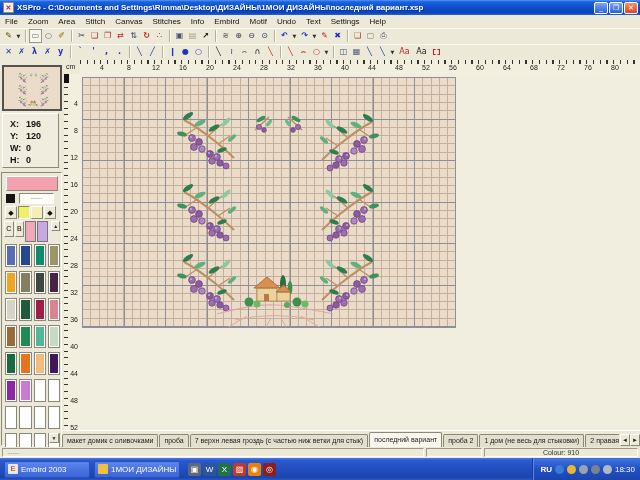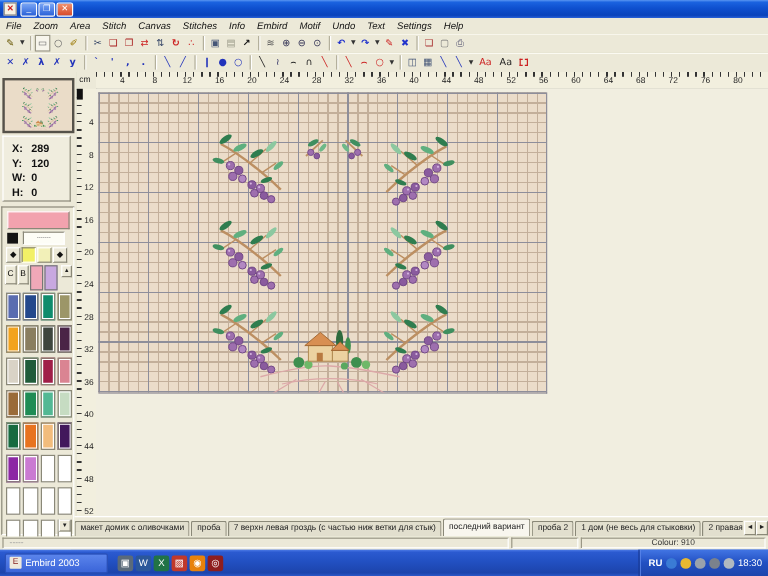--- a/index.html
+++ b/index.html
@@ -9,21 +9,21 @@
   .titlebar{position:absolute;left:0;top:0;width:640px;height:15px;display:flex;align-items:center;
     background:linear-gradient(180deg,#5a96f2 0%,#1b63e0 12%,#0f50cf 45%,#0a43bb 85%,#2a62d8 100%);color:#fff;}
   .app-icon{width:9px;height:9px;margin:0 3px;background:#f6f2e4;border:1px solid #888;
     display:flex;align-items:center;justify-content:center;font-size:7px;font-weight:bold;color:#c22;line-height:7px;}
   .title-text{flex:1;font-size:8px;font-weight:bold;white-space:nowrap;overflow:hidden;text-shadow:1px 1px 0 #04339e;}
   .winbtns{display:flex;gap:1px;margin-right:2px;}
   .winbtn{width:14px;height:12px;border:1px solid #fff;border-radius:2px;padding:0;color:#fff;
     font-size:7px;line-height:9px;text-align:center;background:linear-gradient(180deg,#7aa6f5,#2a61d8);}
   .winbtn.close{background:linear-gradient(180deg,#f0926f,#d6492a);}
   
-  .menubar{position:absolute;left:0;top:15px;width:640px;height:13px;background:#ECE9D8;display:flex;align-items:center;font-style:italic;}
+  .menubar{position:absolute;left:0;top:15px;width:640px;height:13px;background:#ECE9D8;display:flex;align-items:center;}
   .menu-item{font-size:8px;padding:0 5px;color:#111;}
   
   .toolbar{position:absolute;left:0;width:640px;height:16px;background:#ECE9D8;display:flex;align-items:center;
     border-bottom:1px solid #dcd8c6;box-shadow:inset 0 1px 0 #fbfaf2;padding-left:2px;}
   #toolbar1{top:28px;}#toolbar2{top:44px;}
   .tbtn{width:13px;height:14px;margin:0;border:1px solid transparent;background:transparent;padding:0;
     font-family:"DejaVu Sans",sans-serif;font-size:8px;line-height:12px;text-align:center;}
   .tbtn.b{font-weight:bold;}
   .tbtn.wide{width:17px;}
   .tbtn.drop{width:7px;font-size:5px;color:#333;}
@@ -174,20 +174,21 @@
       <path d="M-21,-14 L-8,-25 L5,-14 Z" fill="#D88F52" stroke="#A06530" stroke-width="0.8"></path>
       <rect x="-11" y="-8" width="5" height="7" fill="#B87A40"></rect>
       <rect x="2" y="-10" width="13" height="9" fill="#ECD2A0" stroke="#B08A50" stroke-width="0.8"></rect>
       <path d="M1,-10 L8.5,-17 L16,-10 Z" fill="#D88F52" stroke="#A06530" stroke-width="0.8"></path>
     </g>
   </defs>
 </svg>
 
 <div class="titlebar">
   <div class="app-icon">✕</div>
+  <div class="title-text">XSPro - C:\Documents and Settings\Rimma\Desktop\ДИЗАЙНЫ\1МОИ ДИЗАЙНЫ\последний вариант.xsp</div>
   <div class="winbtns">
     <button class="winbtn">_</button>
     <button class="winbtn">❐</button>
     <button class="winbtn close">✕</button>
   </div>
 </div>
 
 <div class="menubar" id="menubar">
     <span class="menu-item">File</span>
     <span class="menu-item">Zoom</span>
@@ -279,21 +280,21 @@
     <button class="tbtn dashedbox" style="color: rgb(204, 34, 34);"></button>
   </div>
 
 <div class="lpanel">
   <div class="preview">
     <svg viewBox="0 0 373 250" preserveAspectRatio="none">
         <use href="#design" xlink:href="#design"></use>
       </svg>
   </div>
   <div class="coords">
-    <div><span class="cl">X:</span><span>289</span></div>
+    <div><span class="cl">X:</span><span>196</span></div>
     <div><span class="cl">Y:</span><span>120</span></div>
     <div><span class="cl">W:</span><span>0</span></div>
     <div><span class="cl">H:</span><span>0</span></div>
   </div>
   <div class="palettebox">
     <div class="curcolor" id="curcolor" style="background: rgb(242, 162, 174);"></div>
     <div class="symrow">
       <span class="symsq"></span>
       <span class="symfield">-------</span>
     </div>
@@ -441,20 +442,24 @@
   <div class="spanel sp-mid"></div>
   <div class="spanel sp-right">Colour: 910</div>
 </div>
 
 <div class="taskbar">
   <span id="taskbtns" style="display:flex;">
       <button class="taskbtn">
         <span class="task-ic" style="background: rgb(238, 232, 220); color: rgb(136, 34, 34);">E</span>
         <span>Embird 2003</span>
       </button>
+      <button class="taskbtn">
+        <span class="task-ic" style="background: rgb(240, 192, 64);"></span>
+        <span>1МОИ ДИЗАЙНЫ</span>
+      </button>
     </span>
   <span class="quicklaunch" id="quicklaunch">
       <button class="qlicon" style="background: rgb(90, 106, 122);">▣</button>
       <button class="qlicon" style="background: rgb(43, 87, 154);">W</button>
       <button class="qlicon" style="background: rgb(33, 115, 70);">X</button>
       <button class="qlicon" style="background: rgb(192, 57, 43);">▨</button>
       <button class="qlicon" style="background: rgb(232, 130, 12);">◉</button>
       <button class="qlicon" style="background: rgb(142, 30, 30);">◎</button>
     </span>
   <div class="tray">

